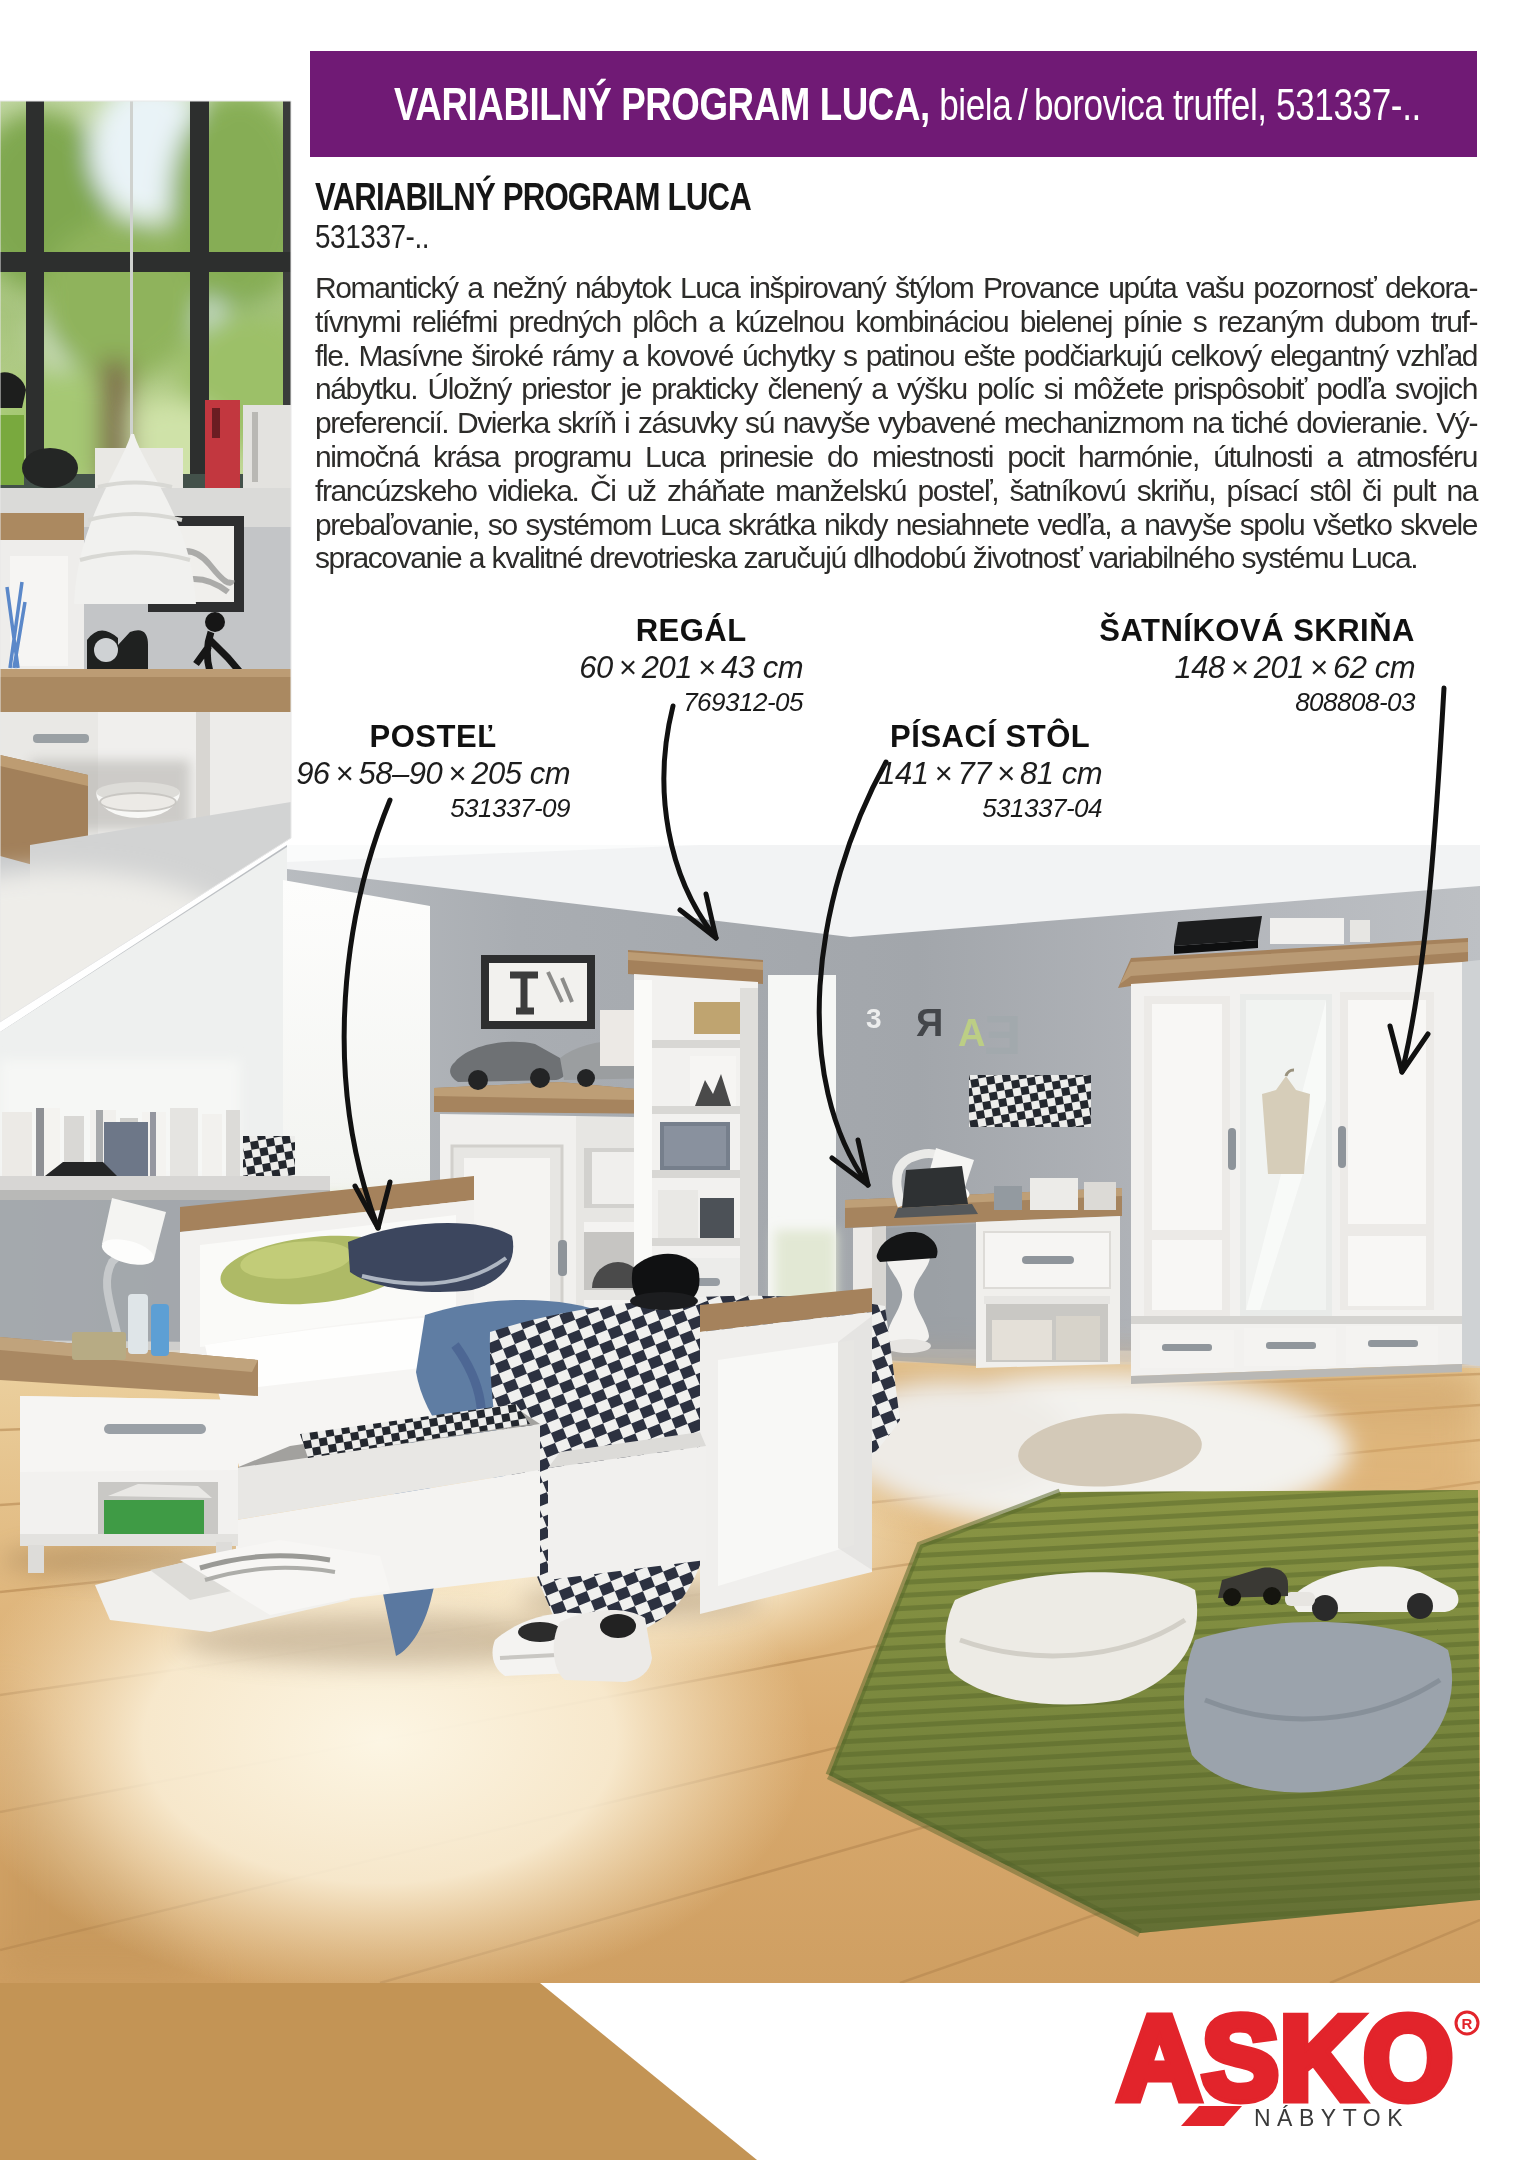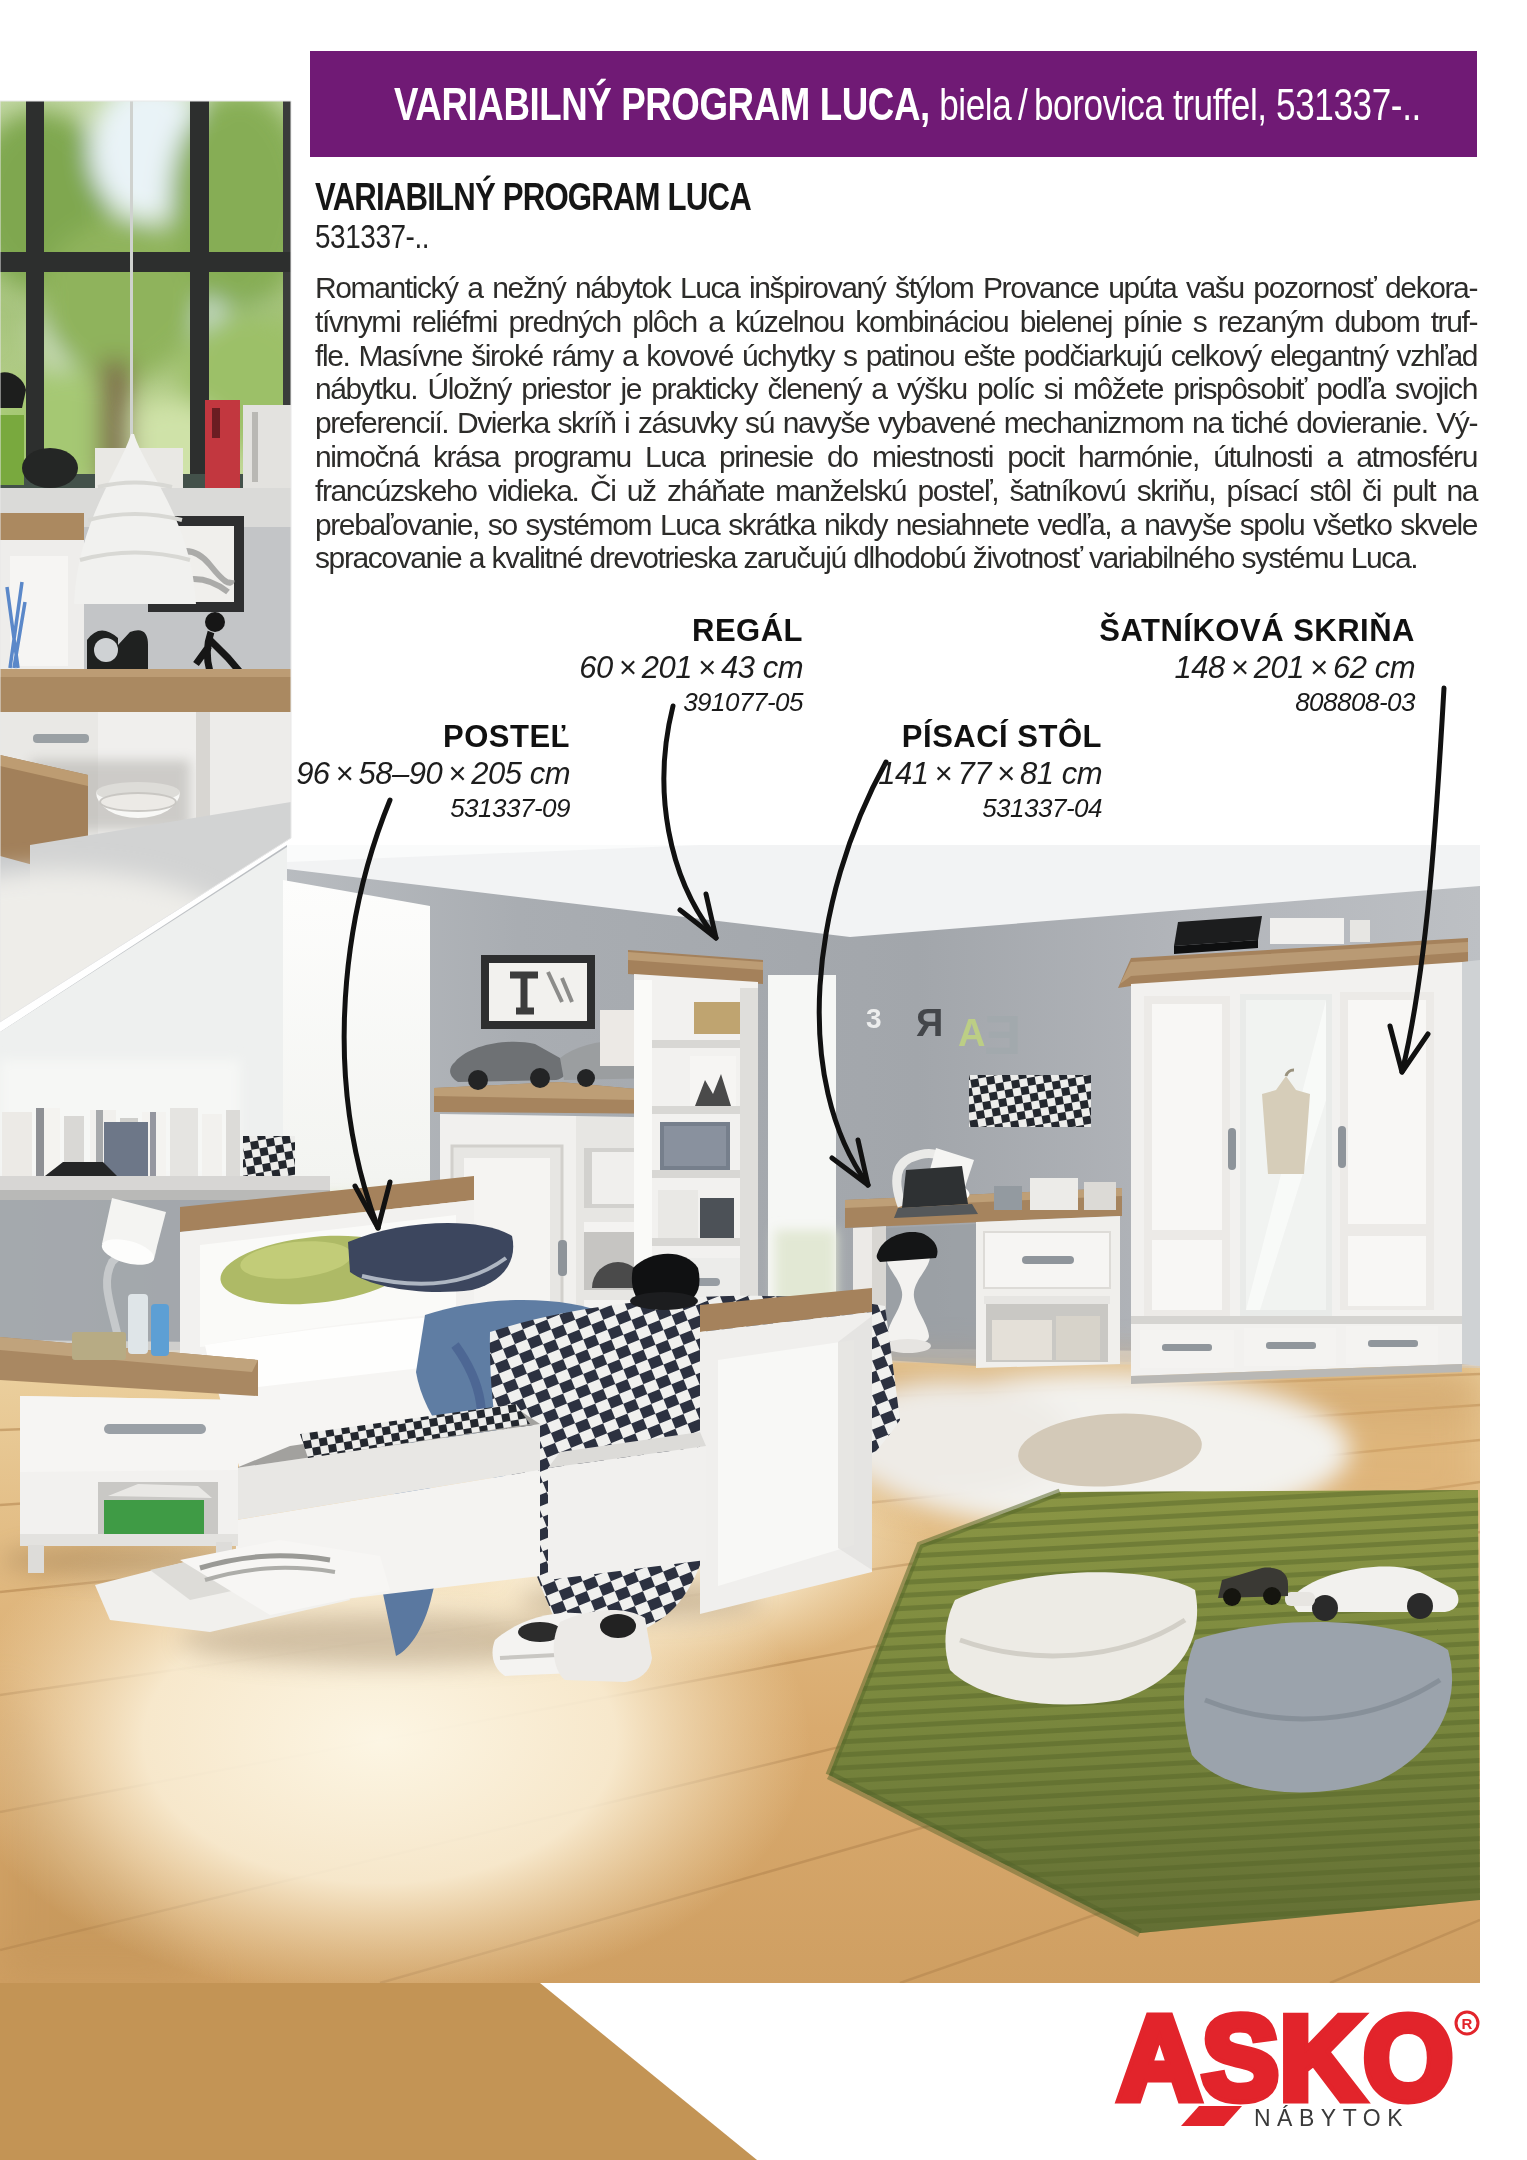--- a/index.html
+++ b/index.html
@@ -8,21 +8,21 @@
 #banner{left:310px;top:51px;width:1167px;height:106px;background:#701a75;color:#fff;white-space:nowrap;overflow:visible;}
 #banner .in{display:inline-block;transform:scaleX(0.78);transform-origin:0 50%;margin-left:84px;line-height:106px;}
 #banner b{font-size:47px;letter-spacing:-0.5px;}
 #banner span{font-size:45px;font-weight:400;letter-spacing:-0.5px;}
 #h1{left:315px;top:176px;font-size:38px;font-weight:bold;color:#161616;letter-spacing:-1px;transform:scaleX(0.82);transform-origin:0 0;white-space:nowrap;}
 #h2{left:315px;top:217px;font-size:34px;color:#222;letter-spacing:-0.5px;transform:scaleX(0.82);transform-origin:0 0;white-space:nowrap;}
 #para{left:315px;top:262px;width:1162px;color:#2d2c2a;margin-top:9px;}
 #para div{font-size:30px;line-height:33.8px;letter-spacing:-1.4px;word-spacing:0.5px;text-align:justify;text-align-last:justify;white-space:nowrap;}
 #para div.last{text-align-last:left;}
 .lbl{text-align:right;color:#111;}
-.lbl .nm{font-size:31px;font-weight:bold;letter-spacing:0.5px;line-height:36px;}
+.lbl .nm{font-size:31px;font-weight:bold;letter-spacing:0.5px;line-height:36px;text-align:center;}
 .lbl .dm{font-size:31px;line-height:37px;letter-spacing:-0.5px;color:#1d1d1d;font-style:italic;}
 .lbl .cd{font-size:26px;line-height:32px;font-style:italic;letter-spacing:-0.5px;color:#1a1a1a;}
 </style>
 </head>
 <body>
 
 <div class="abs" style="left:0;top:0;">
 <svg width="1527" height="2160" viewBox="0 0 1527 2160">
 <defs>
 <clipPath id="cpL">
@@ -507,21 +507,21 @@
 <div>preferencií. Dvierka skríň i zásuvky sú navyše vybavené mechanizmom na tiché dovieranie. Vý-</div>
 <div>nimočná krása programu Luca prinesie do miestnosti pocit harmónie, útulnosti a atmosféru</div>
 <div>francúzskeho vidieka. Či už zháňate manželskú posteľ, šatníkovú skriňu, písací stôl či pult na</div>
 <div>prebaľovanie, so systémom Luca skrátka nikdy nesiahnete vedľa, a navyše spolu všetko skvele</div>
 <div class="last">spracovanie a kvalitné drevotrieska zaručujú dlhodobú životnosť variabilného systému Luca.</div>
 </div>
 
 <div class="abs lbl" style="right:724px;top:613px;">
 <div class="nm">REGÁL</div>
 <div class="dm">60 × 201 × 43 cm</div>
-<div class="cd">391077-05</div>
+<div class="cd">769312-05</div>
 </div>
 
 <div class="abs lbl" style="right:112px;top:613px;">
 <div class="nm">ŠATNÍKOVÁ SKRIŇA</div>
 <div class="dm">148 × 201 × 62 cm</div>
 <div class="cd">808808-03</div>
 </div>
 
 <div class="abs lbl" style="right:957px;top:719px;">
 <div class="nm">POSTEĽ</div>

